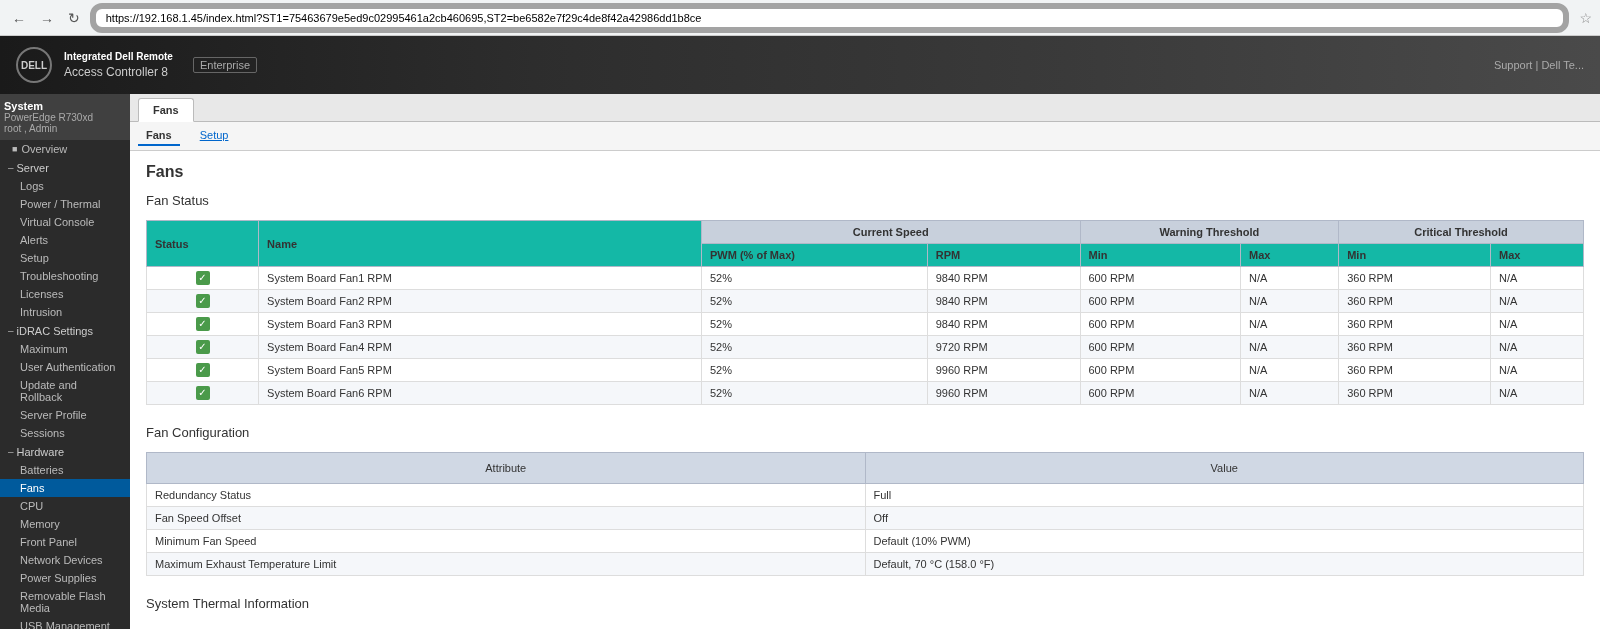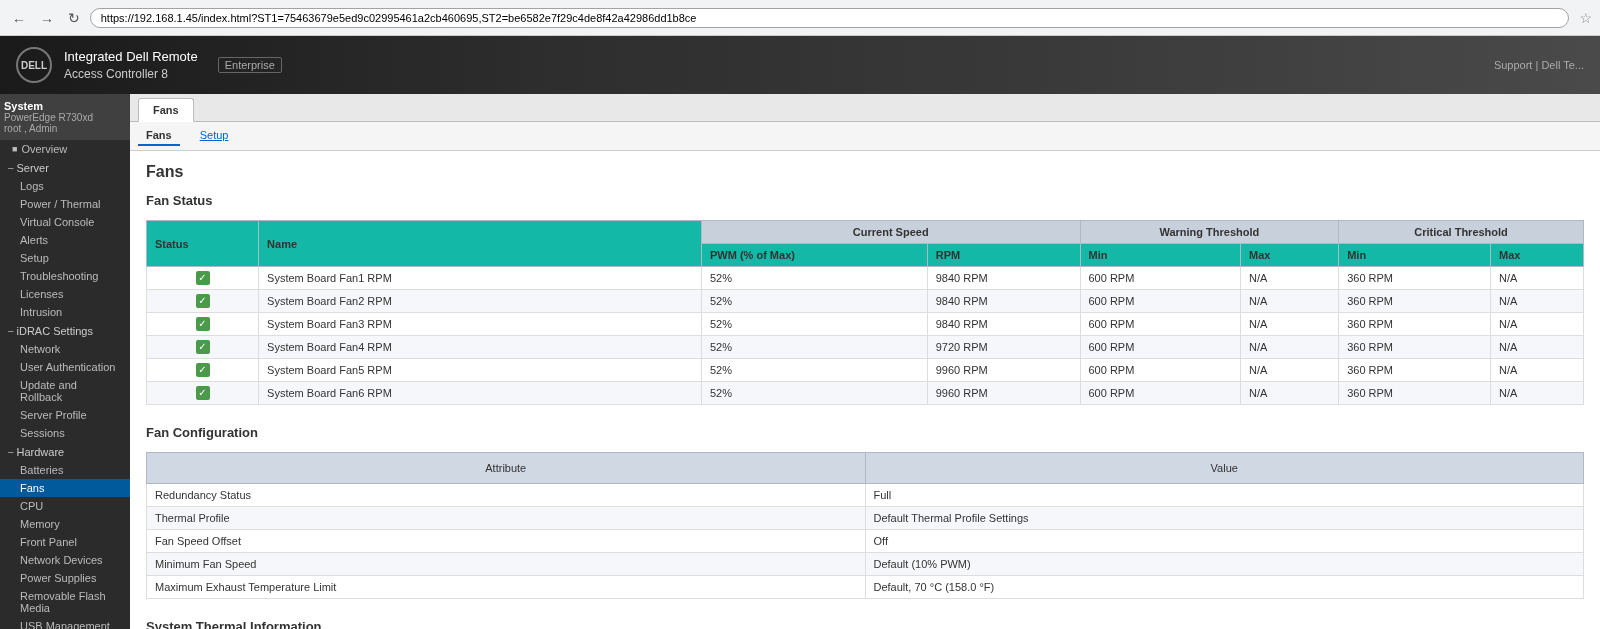--- a/index.html
+++ b/index.html
@@ -11,21 +11,21 @@
       border-bottom: 1px solid #ccc;
       padding: 4px 8px;
       display: flex;
       align-items: center;
       gap: 6px;
       height: 36px;
     }
     .browser-btn { background: none; border: none; cursor: pointer; font-size: 14px; color: #555; padding: 2px 4px; }
     .browser-url-bar {
       flex: 1;
-      border: 1px solid #a3a3a3;
+      border: 6px solid #a3a3a3;
       border-radius: 12px;
       padding: 3px 10px;
       font-size: 11px;
       background: #fff;
     }
     .browser-star { font-size: 14px; color: #888; margin-left: 4px; }
 
     
     .idrac-header {
       background: linear-gradient(to right, #1a1a1a, #2d2d2d, #3a3a3a, #4a4a4a);
@@ -38,21 +38,21 @@
     .dell-logo {
       width: 36px; height: 36px;
       border: 2px solid #777;
       border-radius: 50%;
       display: flex; align-items: center; justify-content: center;
       font-weight: bold; font-size: 10px; color: #ccc;
       margin-right: 12px;
       flex-shrink: 0;
     }
     .idrac-title { font-size: 12px; color: #ccc; line-height: 1.4; }
-    .idrac-title .main { font-size: 13px; color: #fff; }
+    .idrac-title .main { font-size: 10px; color: #fff; font-weight: bold; }
     .idrac-enterprise { margin-left: 20px; font-size: 11px; color: #aaa; border: 1px solid #666; padding: 1px 6px; border-radius: 2px; }
     .idrac-header-right { margin-left: auto; font-size: 11px; color: #aaa; }
 
     
     .main-layout { display: flex; height: calc(100vh - 86px); overflow: hidden; }
 
     
     .sidebar {
       width: 130px;
       background: #2b2b2b;
@@ -124,21 +124,21 @@
     .sub-tab.active { color: #333; text-decoration: none; font-weight: bold; border-bottom: 2px solid #0066cc; }
 
     
     .page-content { padding: 12px 16px; }
     .page-title { font-size: 16px; font-weight: bold; color: #333; margin-bottom: 12px; }
 
     
     .section { margin-bottom: 20px; }
     .section-title {
       font-size: 13px;
-      font-weight: bold;
+      font-weight: normal;
       color: #333;
       margin-bottom: 8px;
       padding-bottom: 4px;
     }
 
     
     .data-table { width: 100%; border-collapse: collapse; font-size: 11px; }
     .data-table th {
       background: #14b8a6;
       padding: 5px 8px;
@@ -253,21 +253,21 @@
       </div>
     <div class="sidebar-item indent2">
         <span>Intrusion</span>
       </div>
 
     <div class="sidebar-group-label top">
       <span>⎯</span>
       <span>iDRAC Settings</span>
     </div>
     <div class="sidebar-item indent2">
-        <span>Network</span>
+        <span>Maximum</span>
       </div>
     <div class="sidebar-item indent2">
         <span>User Authentication</span>
       </div>
     <div class="sidebar-item indent2">
         <span>Update and Rollback</span>
       </div>
     <div class="sidebar-item indent2">
         <span>Server Profile</span>
       </div>
@@ -430,24 +430,20 @@
               <th style="width:50%;">Attribute</th>
               <th>Value</th>
             </tr>
           </thead>
           <tbody id="fan-config-rows">
               <tr>
     <td>Redundancy Status</td>
     <td>Full</td>
   </tr>
               <tr>
-    <td>Thermal Profile</td>
-    <td>Default Thermal Profile Settings</td>
-  </tr>
-              <tr>
     <td>Fan Speed Offset</td>
     <td>Off</td>
   </tr>
               <tr>
     <td>Minimum Fan Speed</td>
     <td>Default (10% PWM)</td>
   </tr>
               <tr>
     <td>Maximum Exhaust Temperature Limit</td>
     <td>Default, 70 °C (158.0 °F)</td>

